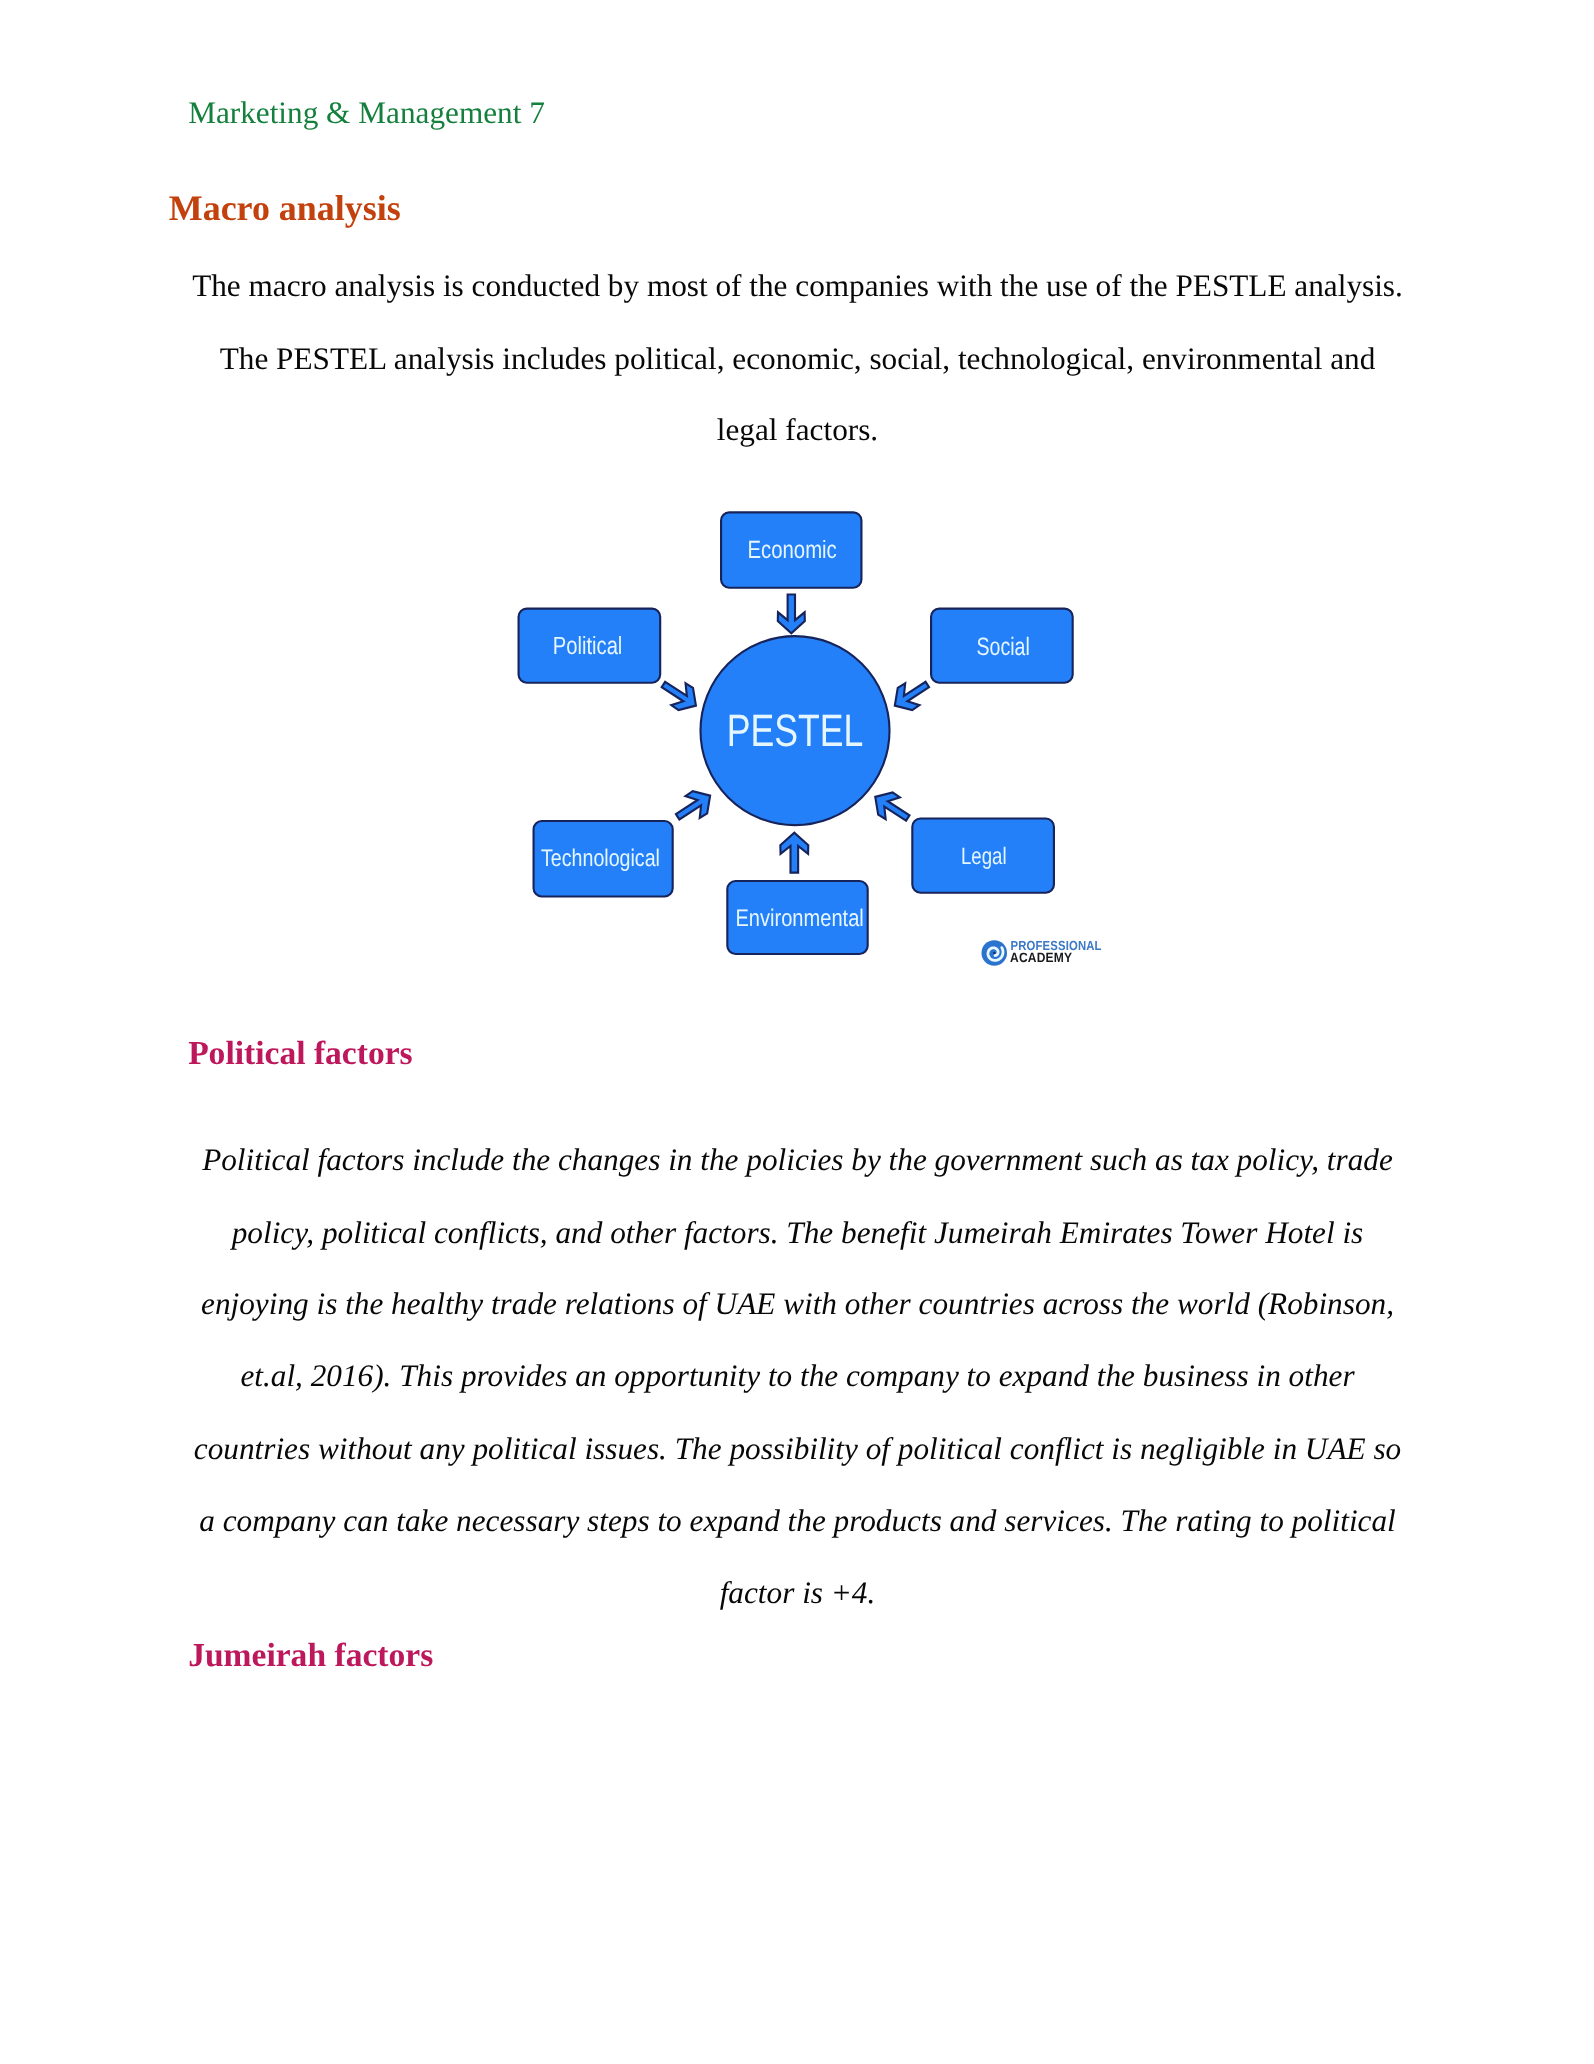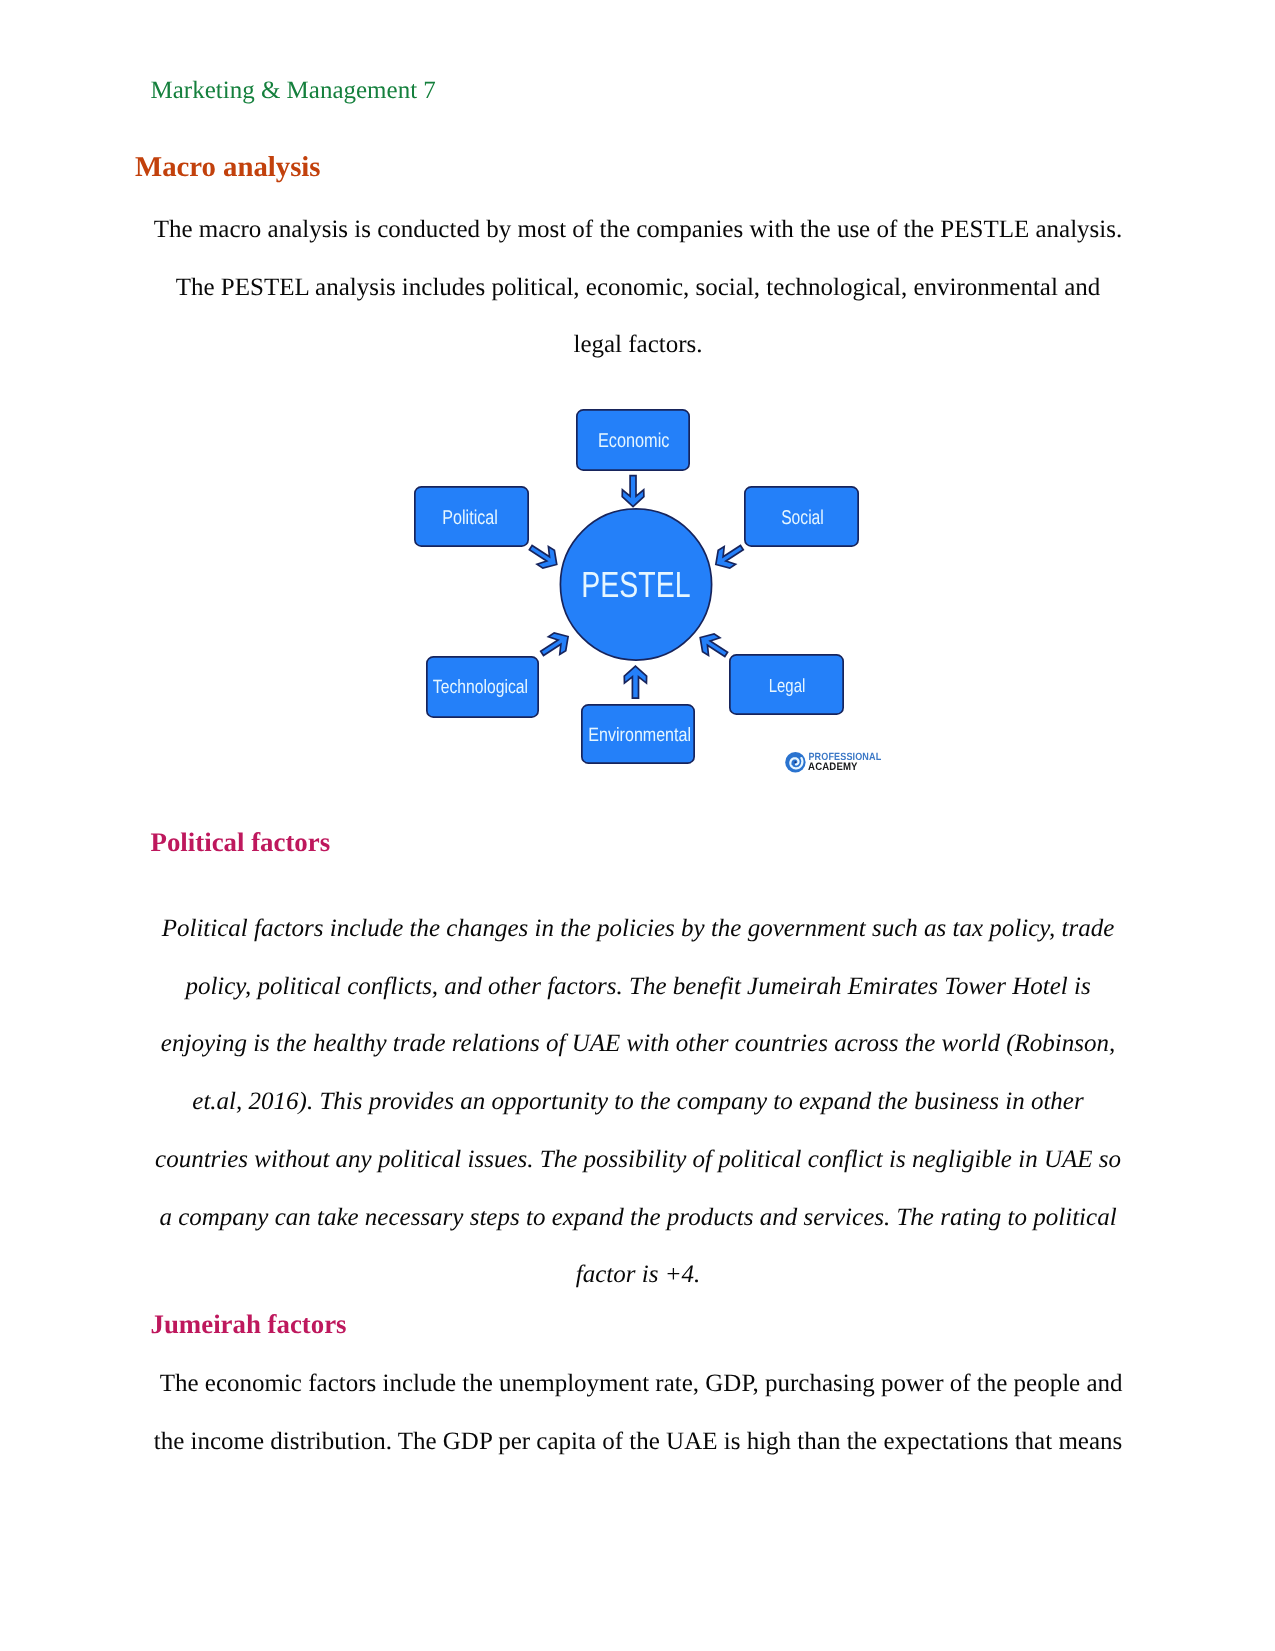--- a/index.html
+++ b/index.html
@@ -26,21 +26,20 @@
 
   <div class="running-head">Marketing &amp; Management 7</div>
 
   <h1 class="h-main" id="h-macro">Macro analysis</h1>
   <p class="body-par" id="p-macro">The macro analysis is conducted by most of the companies with the use of the PESTLE analysis. The PESTEL analysis includes political, economic, social, technological, environmental and legal factors.</p>
 
   <h2 class="h-sub" id="h-political">Political factors</h2>
   <p class="body-par" id="p-political">Political factors include the changes in the policies by the government such as tax policy, trade policy, political conflicts, and other factors. The benefit Jumeirah Emirates Tower Hotel is enjoying is the healthy trade relations of UAE with other countries across the world (Robinson, et.al, 2016). This provides an opportunity to the company to expand the business in other countries without any political issues. The possibility of political conflict is negligible in UAE so a company can take necessary steps to expand the products and services. The rating to political factor is +4.</p>
 
   <h2 class="h-sub" id="h-economic">Jumeirah factors</h2>
-  <p class="body-par" id="p-economic"> The economic factors include the unemployment rate, GDP, purchasing power of the people and the income distribution. The GDP per capita of the UAE is high than the expectations that means</p>
 
 <svg class="fig-svg" width="1275" height="820" viewBox="0 0 1275 820">
 <g fill="#2480f9" stroke="#17245c" stroke-width="1.7" stroke-linejoin="miter" stroke-miterlimit="4">
   <g transform="translate(633.05 475.6) rotate(90)">
           <path d="M0.00 -2.95L20.55 -2.95L14.25 -10.65L21.15 -10.81L31.00 0.00L21.15 10.81L14.25 10.65L20.55 2.95L0.00 2.95Z"></path>
         </g>
   <g transform="translate(530.75 547.6) rotate(33)">
           <path d="M0.00 -2.55L20.70 -2.55L14.30 -10.45L21.30 -10.61L31.00 0.00L21.30 10.61L14.30 10.45L20.70 2.55L0.00 2.55Z"></path>
         </g>
   <g transform="translate(741.85 547.6) rotate(147)">

